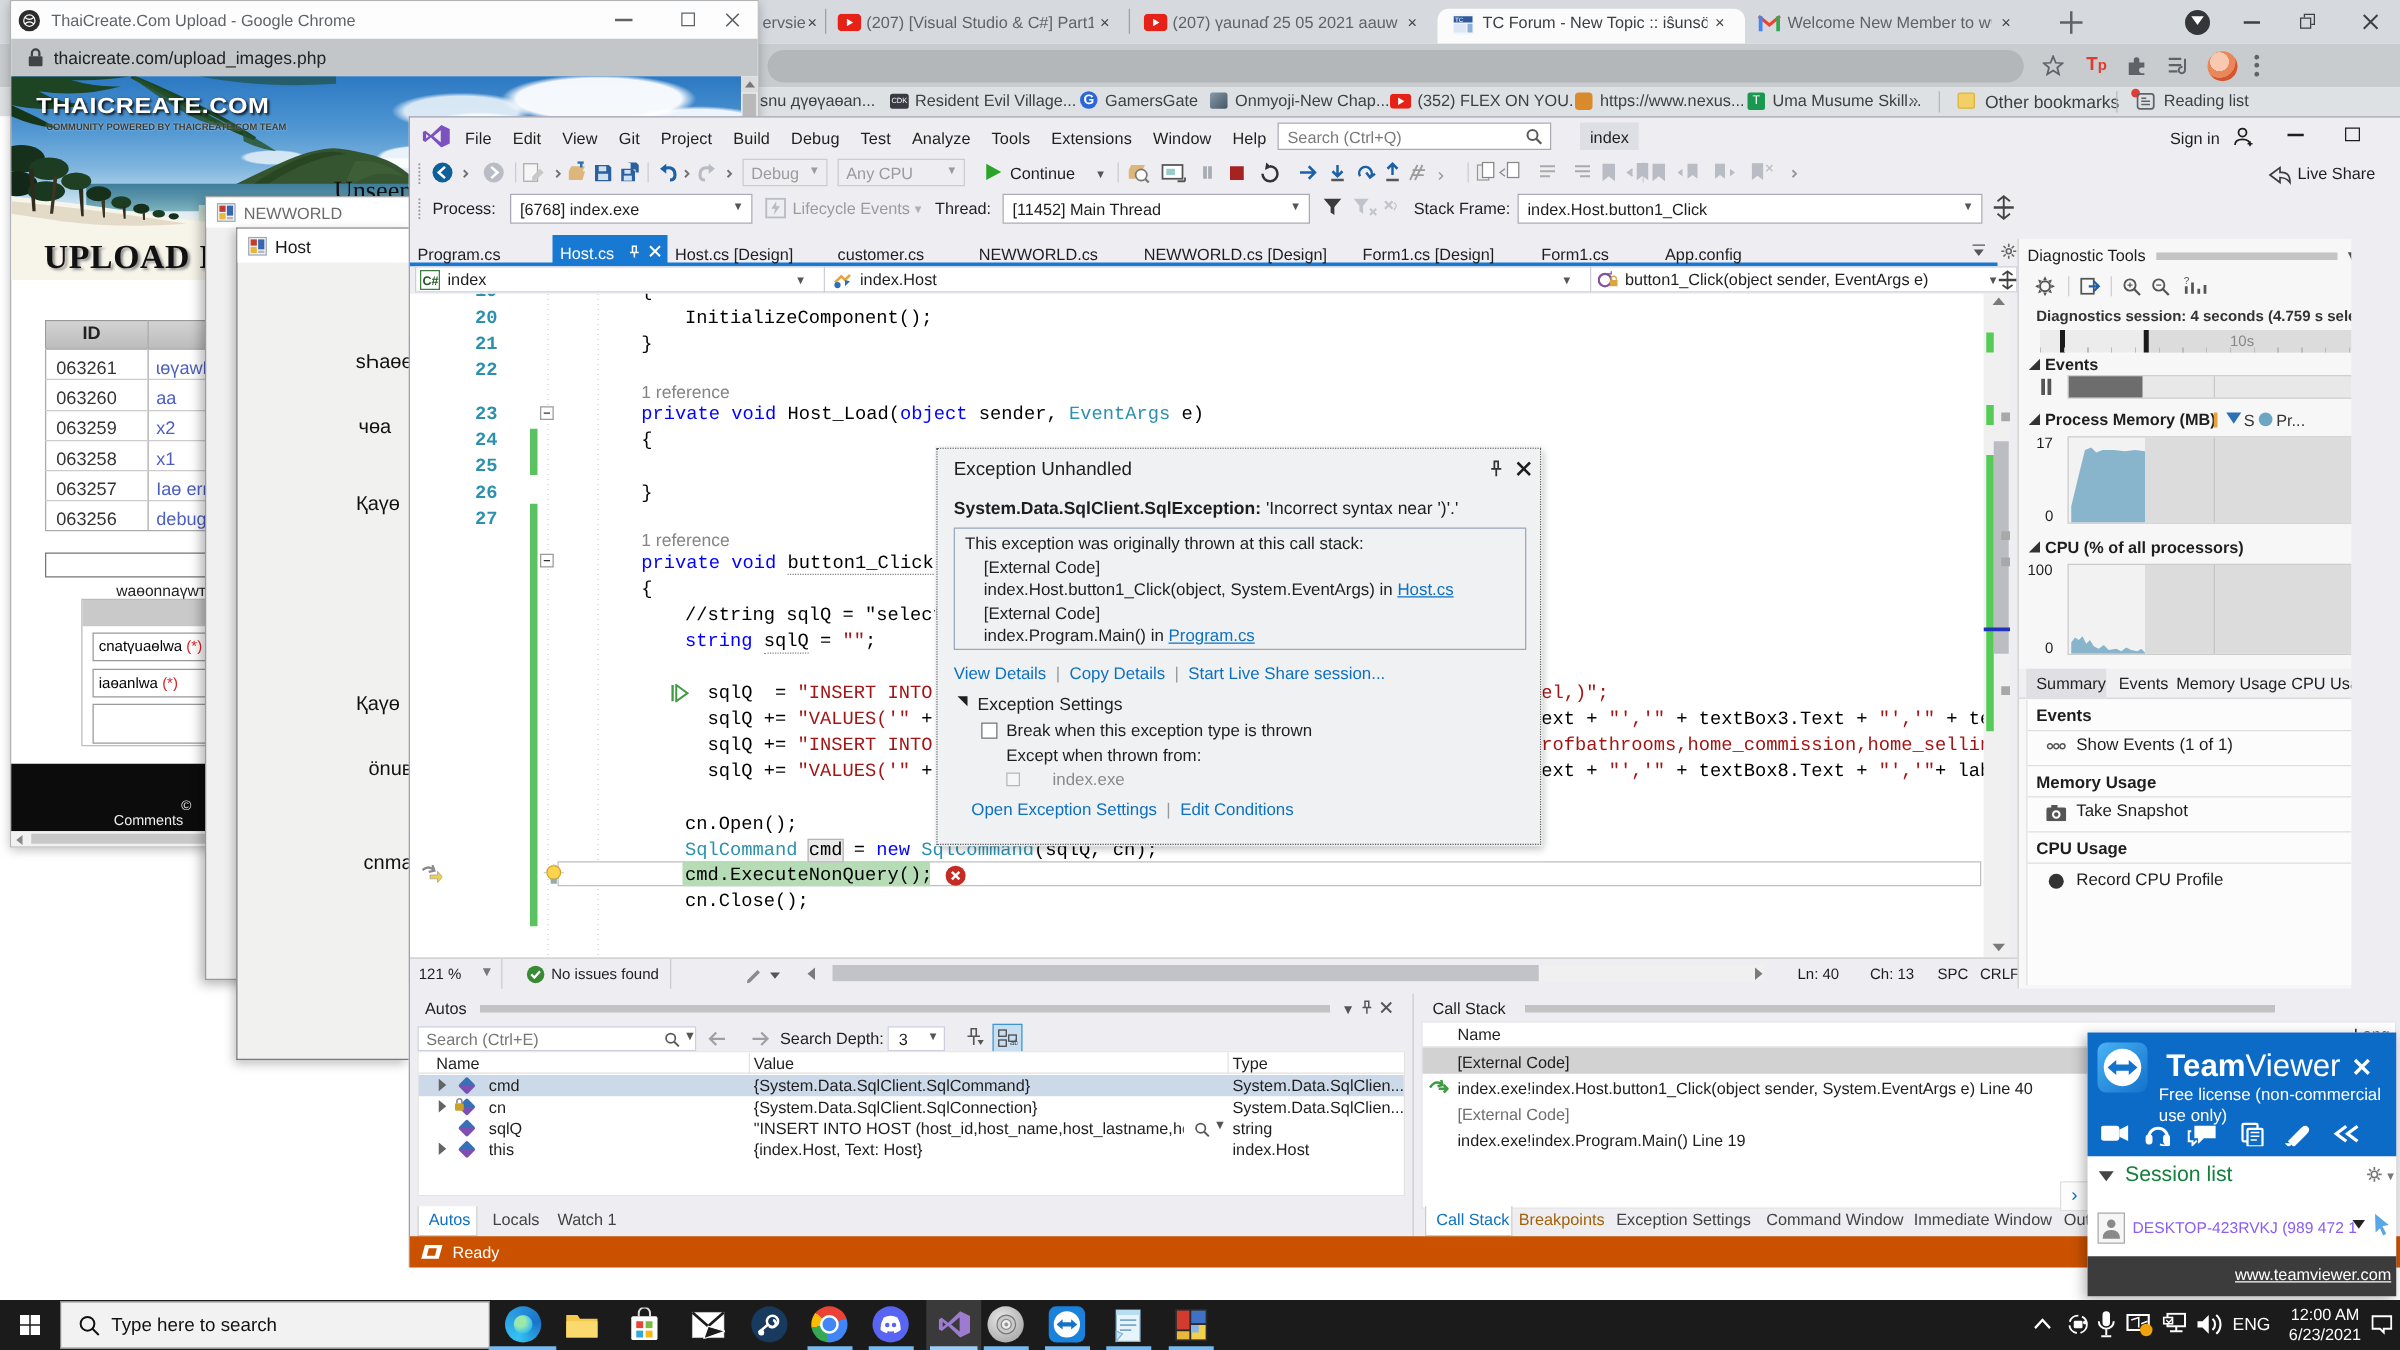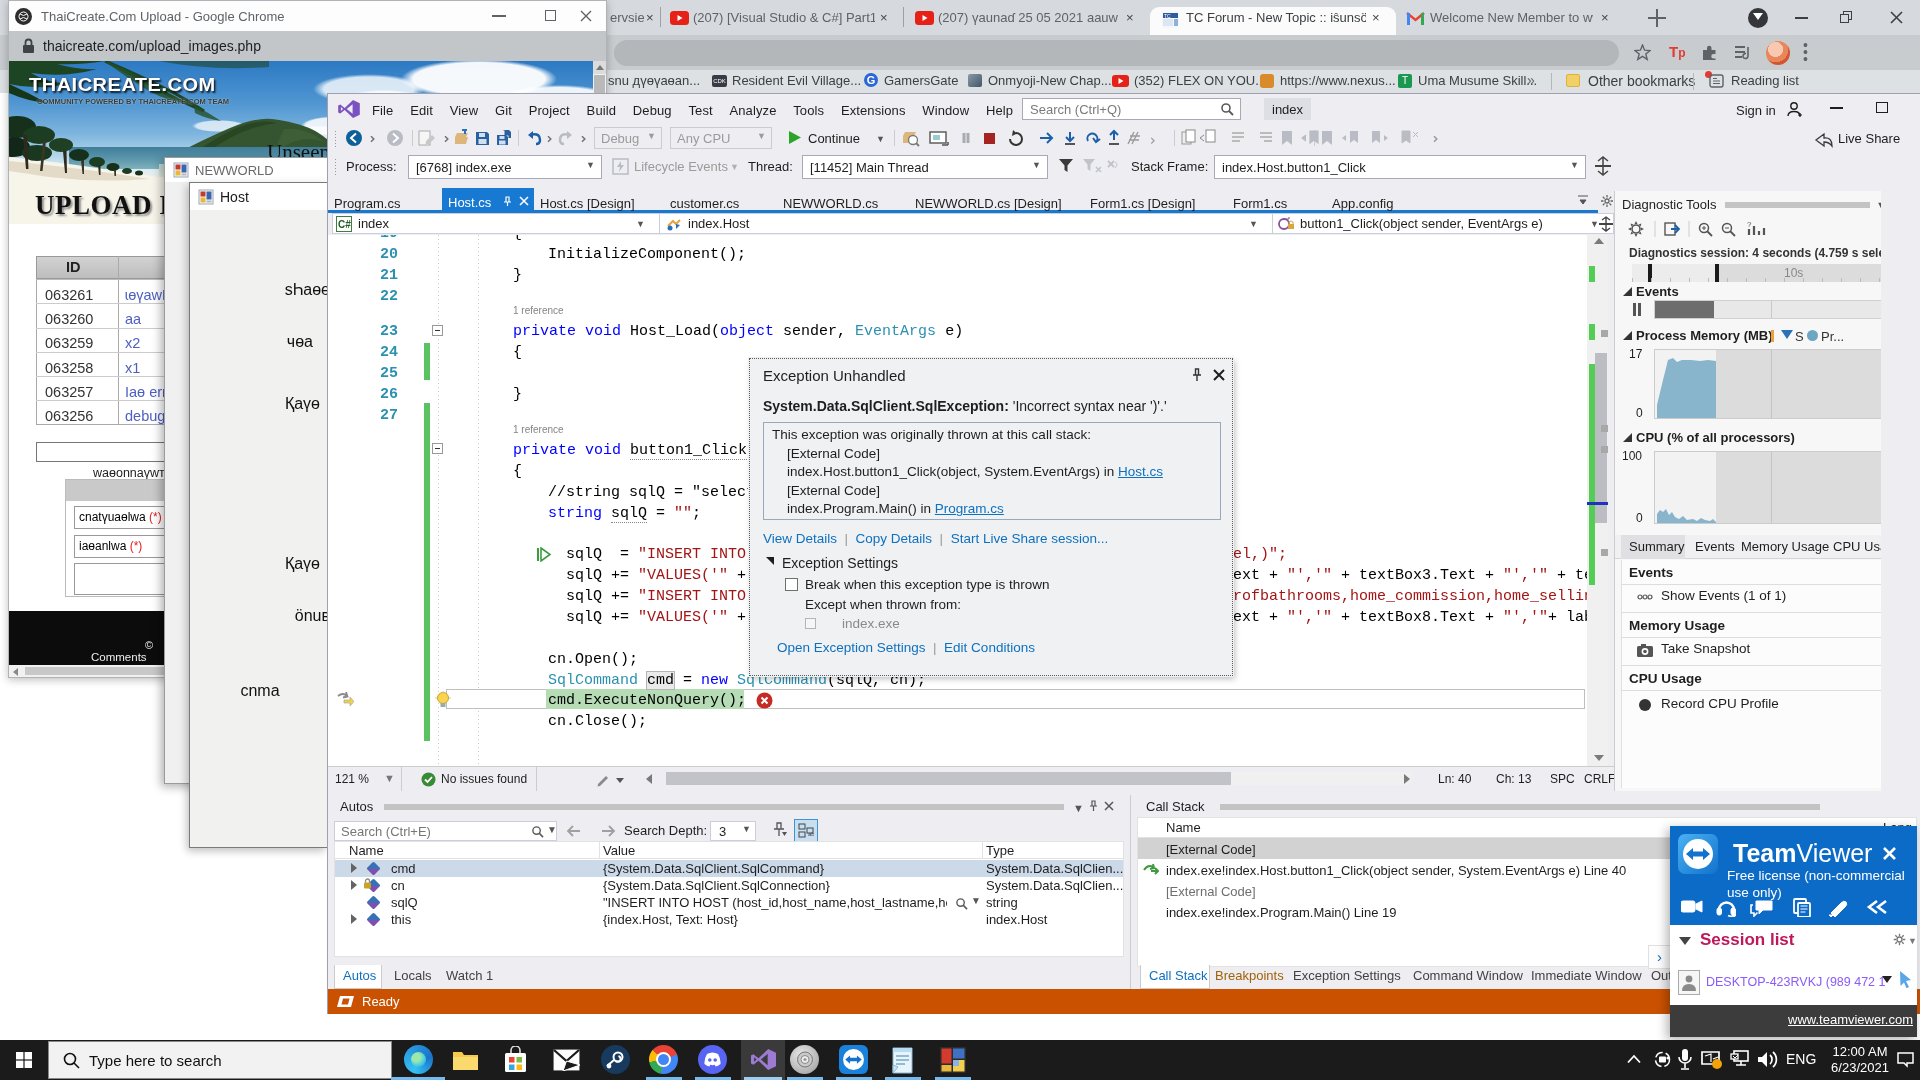--- a/index.html
+++ b/index.html
@@ -5,21 +5,21 @@
 html,body{width:1920px;height:1080px;overflow:hidden;background:#fff;font-family:"Liberation Sans",sans-serif;}
 .abs{position:absolute;}
 .serif{font-family:"Liberation Serif",serif;}
 .kw{color:#0000ff;}
 .ty{color:#2b91af;}
 .st{color:#a31515;}
 .cm{color:#008000;}
 .ln{color:#2b91af;font-weight:bold;}
 .lk{color:#0e70c0;}
 .codeline{position:absolute;font-family:"Liberation Mono",monospace;font-size:15px;white-space:pre;color:#000;line-height:21px;}
-.cl11{position:absolute;font-family:"Liberation Sans",sans-serif;font-size:10px;color:#848484;}
+.cl11{position:absolute;font-family:"Liberation Sans",sans-serif;font-size:14px;color:#848484;}
 .tabx{color:#5f6368;font-size:14px;}
 </style></head>
 <body>
 
 <div id="chrome2" class="abs" style="left:0;top:0;width:1920px;height:1040px;background:#fff;">
 
   <div class="abs" style="left:0;top:0;width:1920px;height:35px;background:#d6d9dd;"></div>
 
   <div class="abs tabx" style="left:610px;top:10px;width:34px;overflow:hidden;white-space:nowrap;font-size:13px;">ervsiejluinu</div>
     <div class="abs" style="left:646px;top:10px;color:#444;font-size:13px;">×</div>
@@ -280,21 +280,21 @@
       <rect x="2.5" y="8.5" width="5" height="5" fill="#e8b73c"></rect>
       <rect x="8.5" y="11.5" width="5" height="2" fill="#b8b8b8"></rect>
     </svg>
   <div class="abs" style="left:30px;top:6px;font-size:14px;color:#1a1a1a;">Host</div>
 
   <div class="abs" style="left:0;top:98px;width:140px;text-align:right;font-size:16px;color:#111;">ѕҺaөе</div>
   <div class="abs" style="left:0;top:150px;width:123px;text-align:right;font-size:16px;color:#111;">чөa</div>
   <div class="abs" style="left:0;top:212px;width:130px;text-align:right;font-size:16px;color:#111;">Қaүө</div>
   <div class="abs" style="left:0;top:372px;width:130px;text-align:right;font-size:16px;color:#111;">Қaүө</div>
   <div class="abs" style="left:0;top:424px;width:140px;text-align:right;font-size:16px;color:#111;">ӧnuв</div>
-  <div class="abs" style="left:0;top:499px;width:140px;text-align:center;font-size:16px;color:#111;">сnma</div>
+  <div class="abs" style="left:0;top:499px;width:140px;text-align:right;font-size:16px;color:#111;">сnma</div>
 </div>
 
 <div id="vs" class="abs" style="left:327px;top:93px;width:1593px;height:921px;background:#eeeef2;border-left:1px solid #9ea0b0;border-top:1px solid #9ea0b0;font-size:13px;color:#1e1e1e;">
 
   <svg class="abs" style="left:10px;top:6px;" width="22" height="18" viewBox="0 0 24 20">
     <path d="M16.5 0 L7.2 8.8 L2.3 5 L0 6.2 L0 13.8 L2.3 15 L7.2 11.2 L16.5 20 L24 16.5 L24 3.5 Z M3 12.1 L3 7.9 L5.4 10 Z M9.5 10 L16 4.6 L16 15.4 Z" fill="#7b52c0"></path>
   </svg>
   <div class="abs" style="left:44px;top:9px;width:700px;letter-spacing:0.1px;">File &nbsp;Edit &nbsp;View &nbsp;Git &nbsp;Project &nbsp;Build &nbsp;Debug &nbsp;Test &nbsp;Analyze &nbsp;Tools &nbsp;Extensions &nbsp;Window &nbsp;Help</div>
   <div class="abs" style="left:694px;top:4px;width:219px;height:22px;background:#fff;border:1px solid #a9a9b5;">
     <span style="position:absolute;left:7px;top:3px;color:#7a7a7a;">Search (Ctrl+Q)</span>
@@ -892,21 +892,21 @@
       <rect x="113" y="2" width="12" height="14" rx="1" fill="none" stroke-width="1.8"></rect>
         <rect x="117" y="6" width="12" height="14" rx="1" fill="#0d6bc8" stroke-width="1.8"></rect>
         <path d="M119.5 9 h7 M119.5 12 h7 M119.5 15 h5" stroke-width="1.2"></path>
       <path d="M150 16 l10 -10 q3 -3 5 -1 t-1 5 l-10 10 Z"></path>
         <path d="M148 18 l4 0 l-2 2 Z"></path>
       <path d="M196 4 L188 10 L196 16 M205 4 L197 10 L205 16" fill="none" stroke-width="2.6"></path>
     </g>
   </svg>
 
   <div class="abs" style="left:9px;top:111px;width:0;height:0;border-left:6px solid transparent;border-right:6px solid transparent;border-top:8px solid #444;"></div>
-  <div class="abs" style="left:30px;top:104px;font-size:17px;color:#be185d;font-weight:bold;">Session list</div>
+  <div class="abs" style="left:30px;top:104px;font-size:17px;color:#15803d;">Session list</div>
   <svg class="abs" style="left:222px;top:106px;" width="15" height="15" viewBox="0 0 18 18">
       <circle cx="9" cy="9" r="3" fill="none" stroke="#777" stroke-width="1.6"></circle>
       <path d="M9 2 l0 3 M9 13 l0 3 M2 9 l3 0 M13 9 l3 0 M4 4 l2 2 M12 12 l2 2 M14 4 l-2 2 M6 12 l-2 2" stroke="#777" stroke-width="1.6"></path>
     </svg>
   <div class="abs" style="left:238px;top:110px;color:#777;font-size:9px;">▼</div>
   <div class="abs" style="left:8px;top:144px;width:22px;height:25px;border:1px solid #aaa;background:#f6f6f6;">
     <svg style="position:absolute;left:3px;top:3px;" width="14" height="18" viewBox="0 0 14 18">
         <circle cx="7" cy="5" r="3.4" fill="#8a8a8a"></circle>
         <path d="M0 17 Q0 10 7 10 Q14 10 14 17 Z" fill="#8a8a8a"></path>
       </svg>

